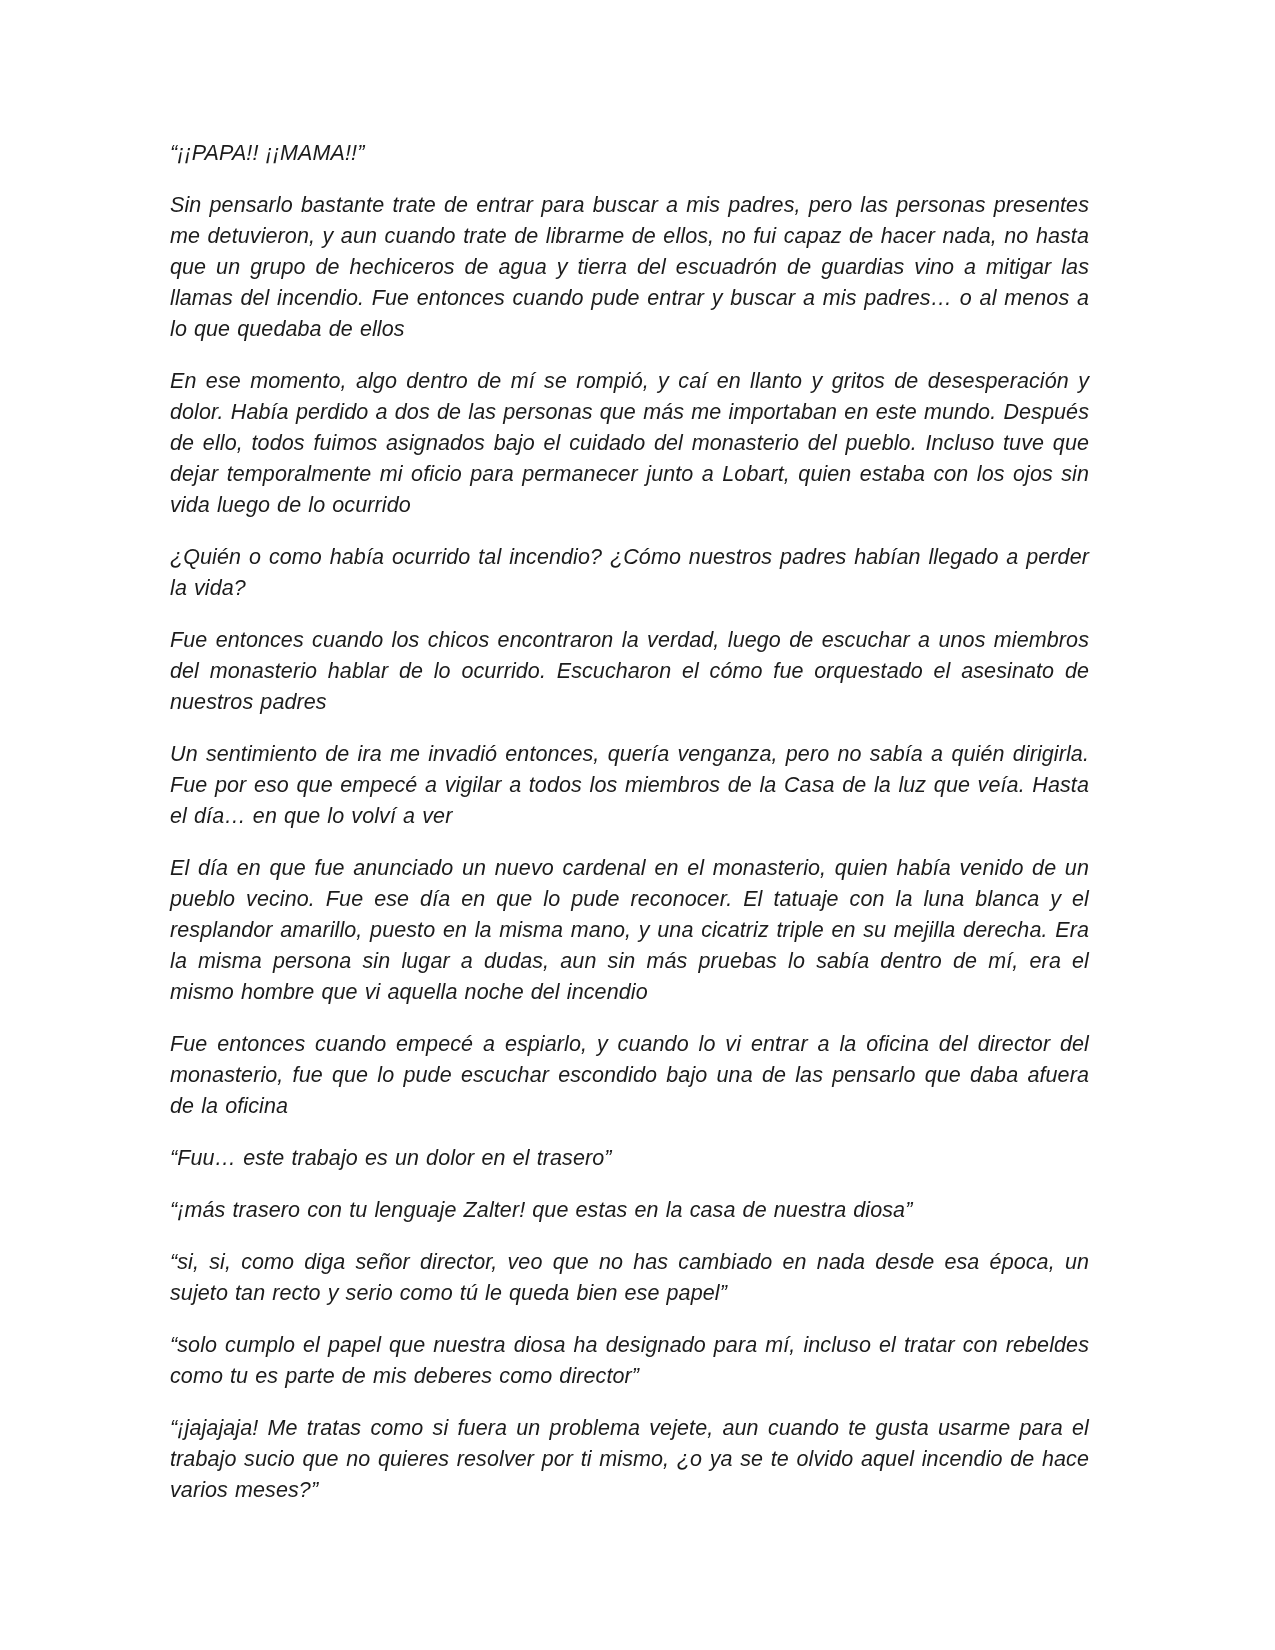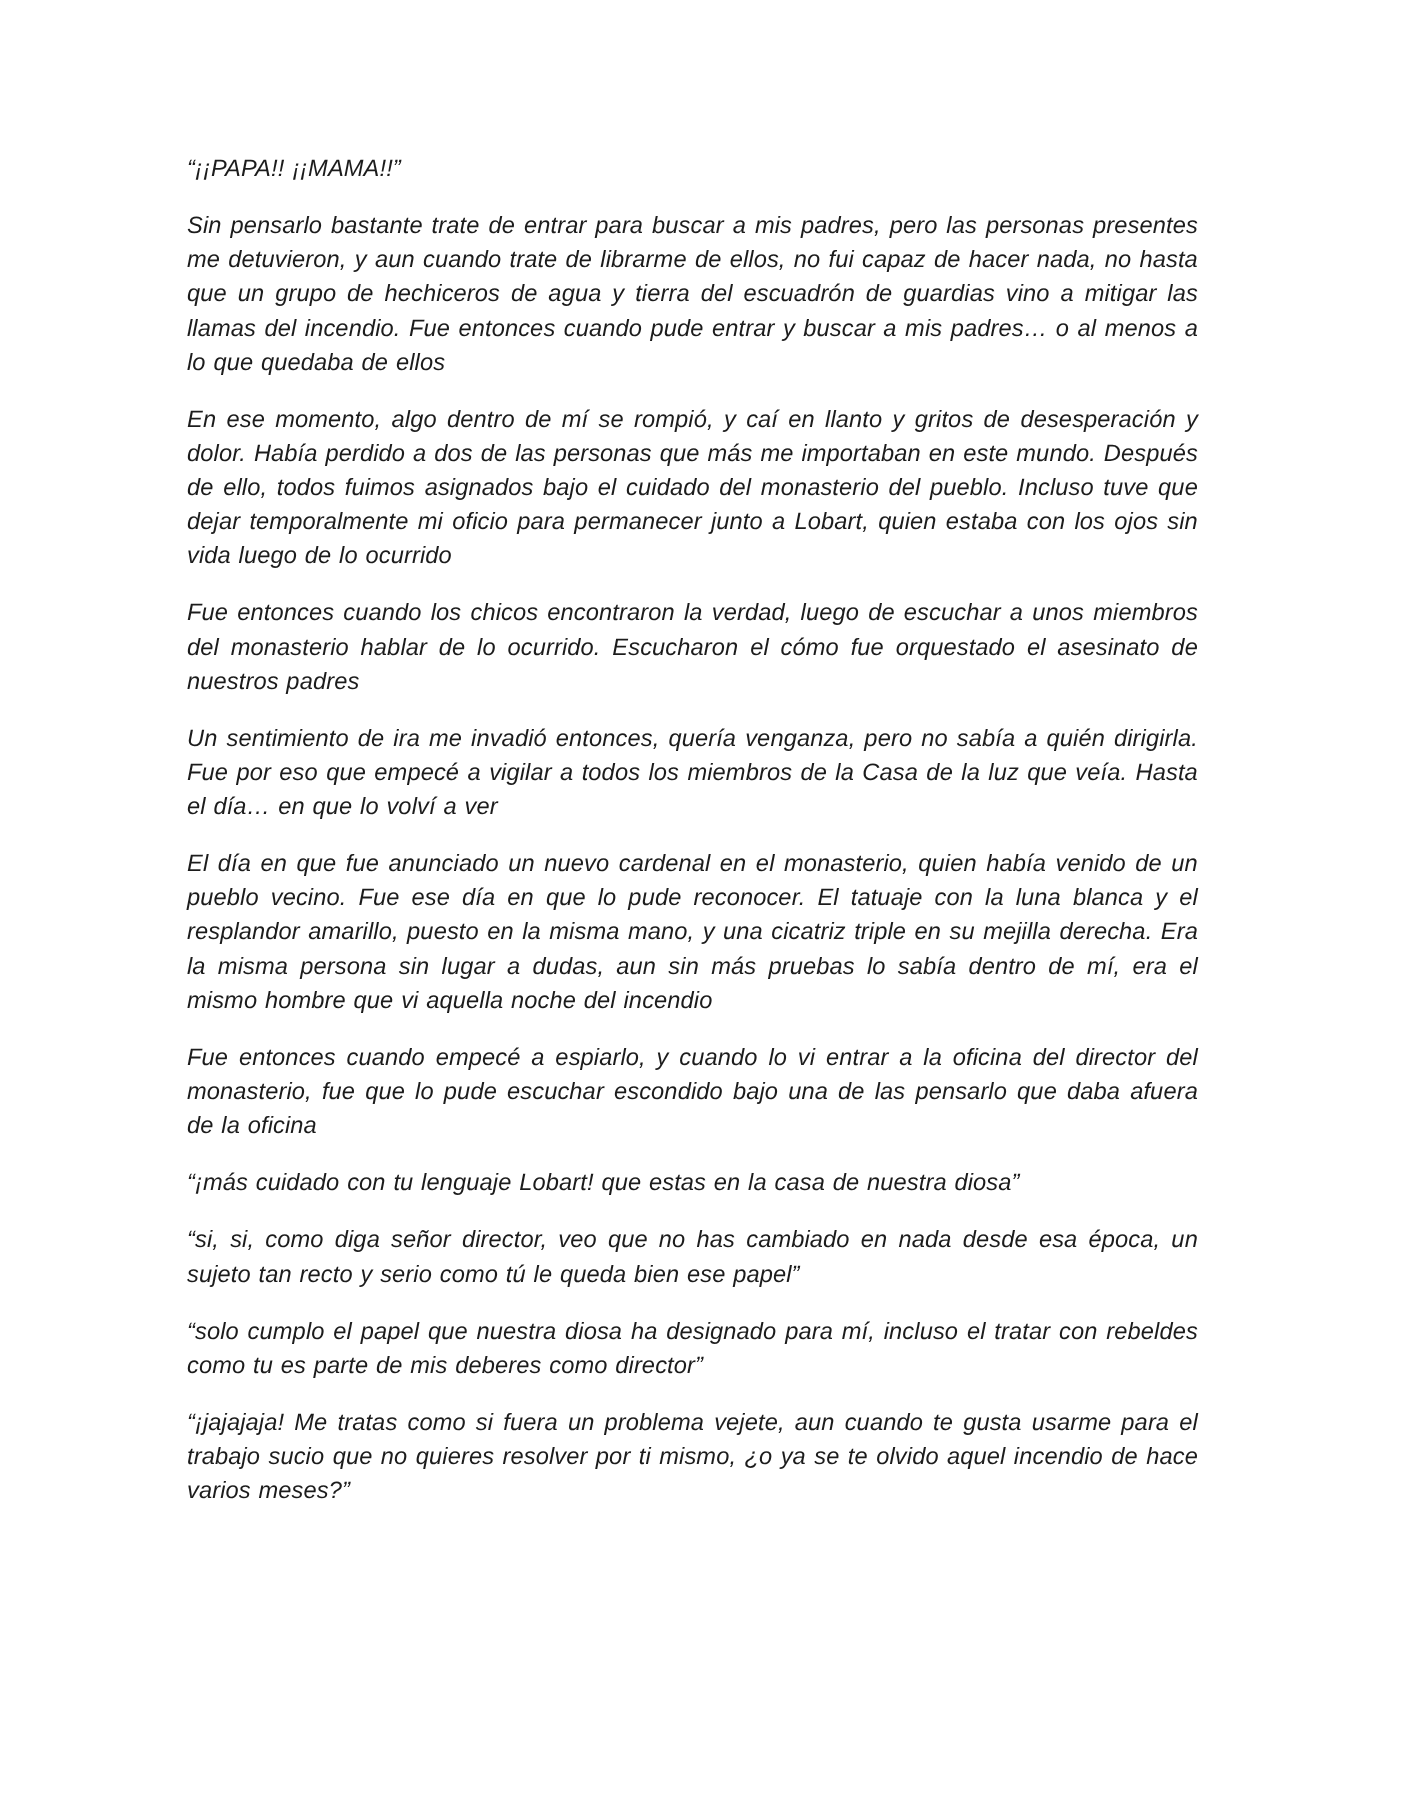--- a/index.html
+++ b/index.html
@@ -32,22 +32,24 @@
     text-align: left;
   }
 </style>
 </head>
 <body>
 
 <div class="page">
   <p class="para no-justify">“¡¡PAPA!! ¡¡MAMA!!”</p>
   <p class="para">Sin pensarlo bastante trate de entrar para buscar a mis padres, pero las personas presentes me detuvieron, y aun cuando trate de librarme de ellos, no fui capaz de hacer nada, no hasta que un grupo de hechiceros de agua y tierra del escuadrón de guardias vino a mitigar las llamas del incendio. Fue entonces cuando pude entrar y buscar a mis padres… o al menos a lo que quedaba de ellos</p>
   <p class="para">En ese momento, algo dentro de mí se rompió, y caí en llanto y gritos de desesperación y dolor. Había perdido a dos de las personas que más me importaban en este mundo. Después de ello, todos fuimos asignados bajo el cuidado del monasterio del pueblo. Incluso tuve que dejar temporalmente mi oficio para permanecer junto a Lobart, quien estaba con los ojos sin vida luego de lo ocurrido</p>
+  <p class="para">¿Quién o como había ocurrido tal incendio? ¿Cómo nuestros padres habían llegado a perder la vida?</p>
   <p class="para">Fue entonces cuando los chicos encontraron la verdad, luego de escuchar a unos miembros del monasterio hablar de lo ocurrido. Escucharon el cómo fue orquestado el asesinato de nuestros padres</p>
   <p class="para">Un sentimiento de ira me invadió entonces, quería venganza, pero no sabía a quién dirigirla. Fue por eso que empecé a vigilar a todos los miembros de la Casa de la luz que veía. Hasta el día… en que lo volví a ver</p>
   <p class="para">El día en que fue anunciado un nuevo cardenal en el monasterio, quien había venido de un pueblo vecino. Fue ese día en que lo pude reconocer. El tatuaje con la luna blanca y el resplandor amarillo, puesto en la misma mano, y una cicatriz triple en su mejilla derecha. Era la misma persona sin lugar a dudas, aun sin más pruebas lo sabía dentro de mí, era el mismo hombre que vi aquella noche del incendio</p>
   <p class="para">Fue entonces cuando empecé a espiarlo, y cuando lo vi entrar a la oficina del director del monasterio, fue que lo pude escuchar escondido bajo una de las pensarlo que daba afuera de la oficina</p>
-  <p class="para">“¡más cuidado con tu lenguaje Lobart! que estas en la casa de nuestra diosa”</p>
+  <p class="para">“Fuu… este trabajo es un dolor en el trasero”</p>
+  <p class="para">“¡más trasero con tu lenguaje Zalter! que estas en la casa de nuestra diosa”</p>
   <p class="para">“si, si, como diga señor director, veo que no has cambiado en nada desde esa época, un sujeto tan recto y serio como tú le queda bien ese papel”</p>
   <p class="para">“solo cumplo el papel que nuestra diosa ha designado para mí, incluso el tratar con rebeldes como tu es parte de mis deberes como director”</p>
   <p class="para">“¡jajajaja! Me tratas como si fuera un problema vejete, aun cuando te gusta usarme para el trabajo sucio que no quieres resolver por ti mismo, ¿o ya se te olvido aquel incendio de hace varios meses?”</p>
 
 </div>
 
 </body></html>

